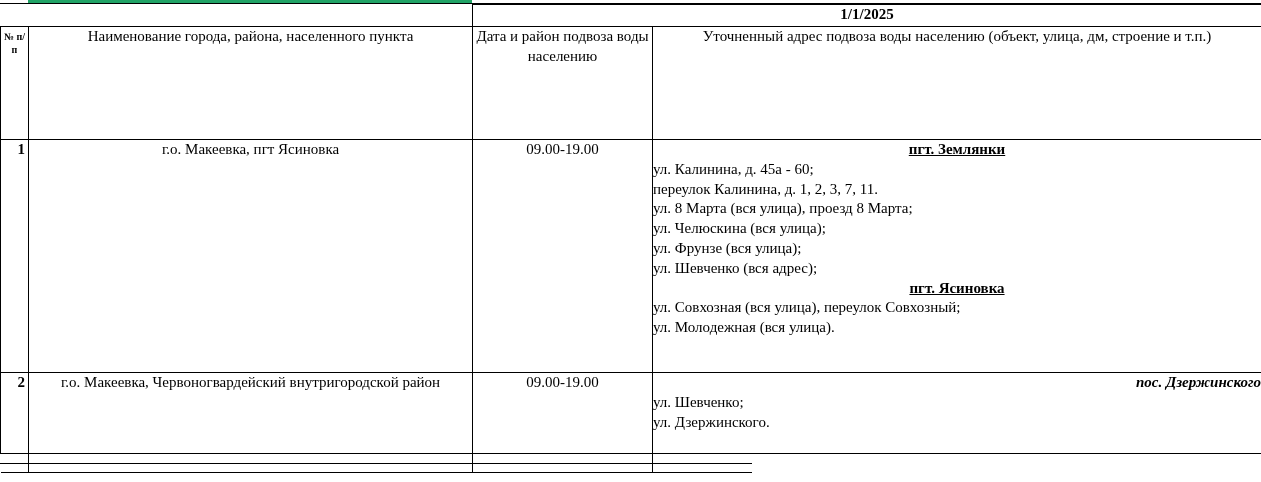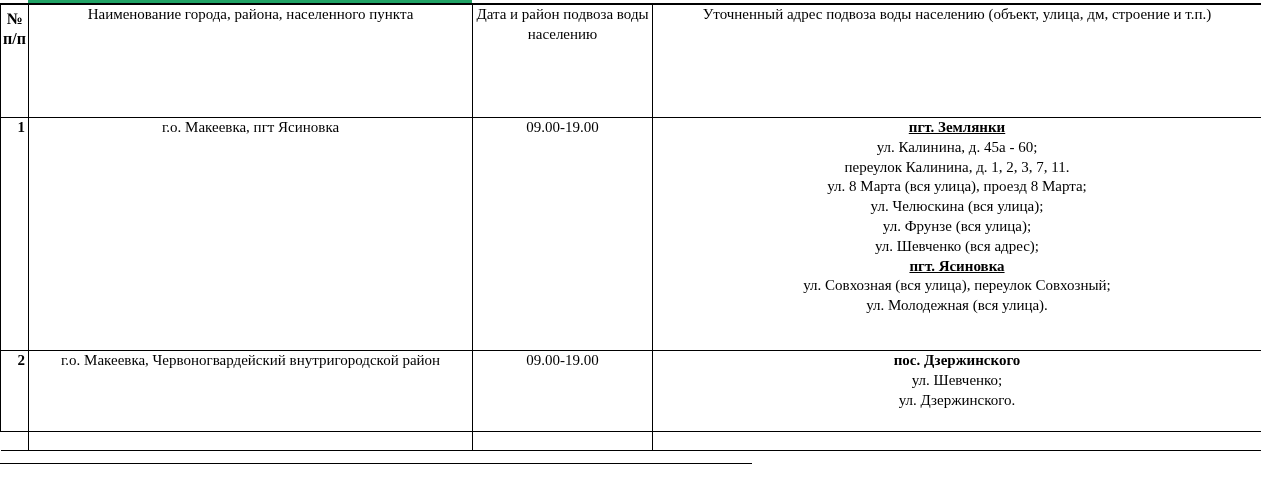--- a/index.html
+++ b/index.html
@@ -77,45 +77,46 @@
 
   
   .hdr td {
     text-align: center;
     vertical-align: middle;
     height: 104px;
     padding: 4px 6px;
   }
   .hdr .numhdr {
     font-weight: bold;
-    font-size: 16px;
+    font-size: 10px;
     line-height: 1.25;
     padding: 4px 1px;
   }
 
   
   .body-row td {
     padding: 4px 6px;
   }
   .cell-center { text-align: center; margin-left: 36px; }
   .cell-num {
     text-align: right;
     font-weight: bold;
     padding-right: 3px !important;
     font-size: 15px;
   }
-  .addr-line { text-align: center; font-family: Liberation Serif, serif; }
+  .addr-line { text-align: left; font-family: Liberation Serif, serif; }
   .addr-head {
     text-align: center;
     font-weight: bold;
     text-decoration: underline;
   }
   .addr-head-plain {
-    text-align: center;
-    font-weight: bold;
+    text-align: right;
+    font-weight: bold;
+    font-style: italic;
   }
   .row1 td { height: 232px; }
   .row2 td { height: 80px; }
 
   
   .tail-row td {
     height: 18px;
     border-bottom: none;
   }
   .tail-row td.tail-left {
@@ -149,20 +150,25 @@
   <div class="top-rule"></div>
 
   <table class="doc">
     <colgroup>
       <col class="c-num">
       <col class="c-name">
       <col class="c-time">
       <col class="c-addr">
     </colgroup>
     <tbody>
+      <tr class="date-row">
+        <td class="blank-left"></td>
+        <td class="blank-left"></td>
+        <td class="date-cell" colspan="2">1/1/2025</td>
+      </tr>
 
       <tr class="hdr">
         <td class="numhdr">№ п/п</td>
         <td>Наименование города, района, населенного пункта</td>
         <td>Дата и район подвоза воды населению</td>
         <td>Уточненный адрес подвоза воды населению (объект, улица, дм, строение и т.п.)</td>
       </tr>
 
       <tr class="body-row row1">
         <td class="cell-num">1</td>

